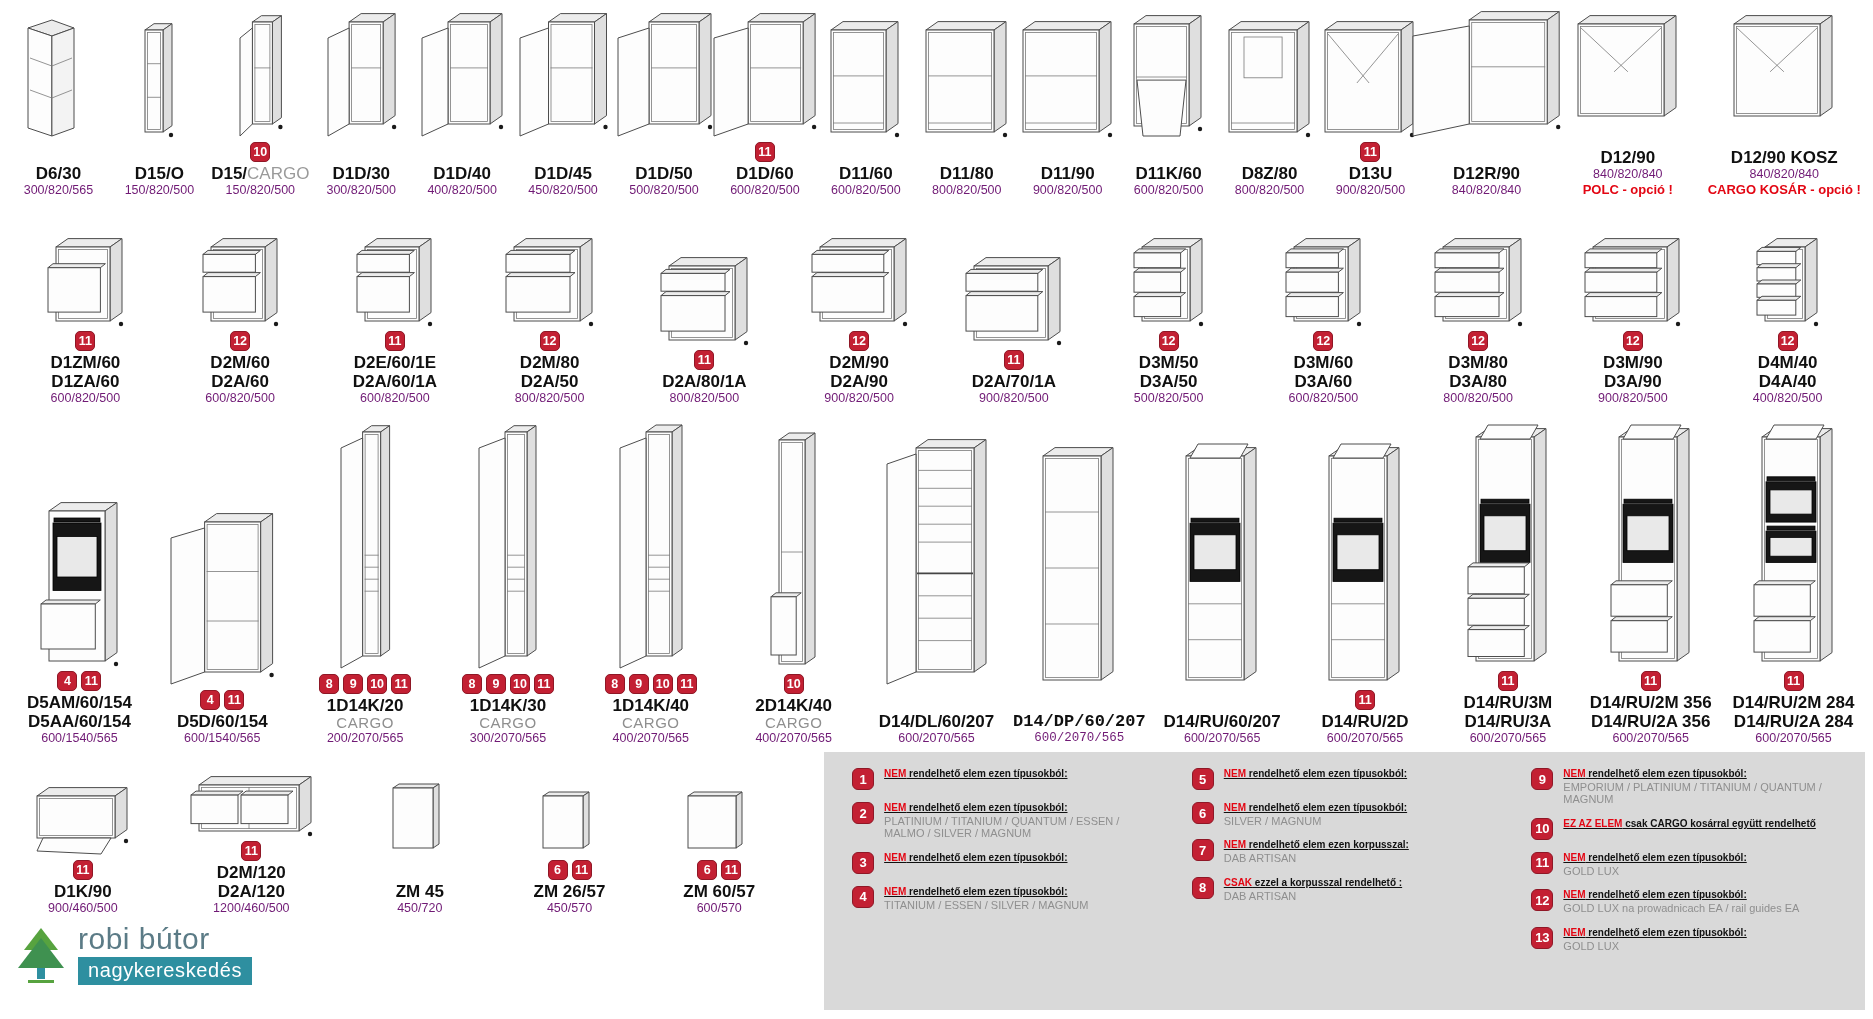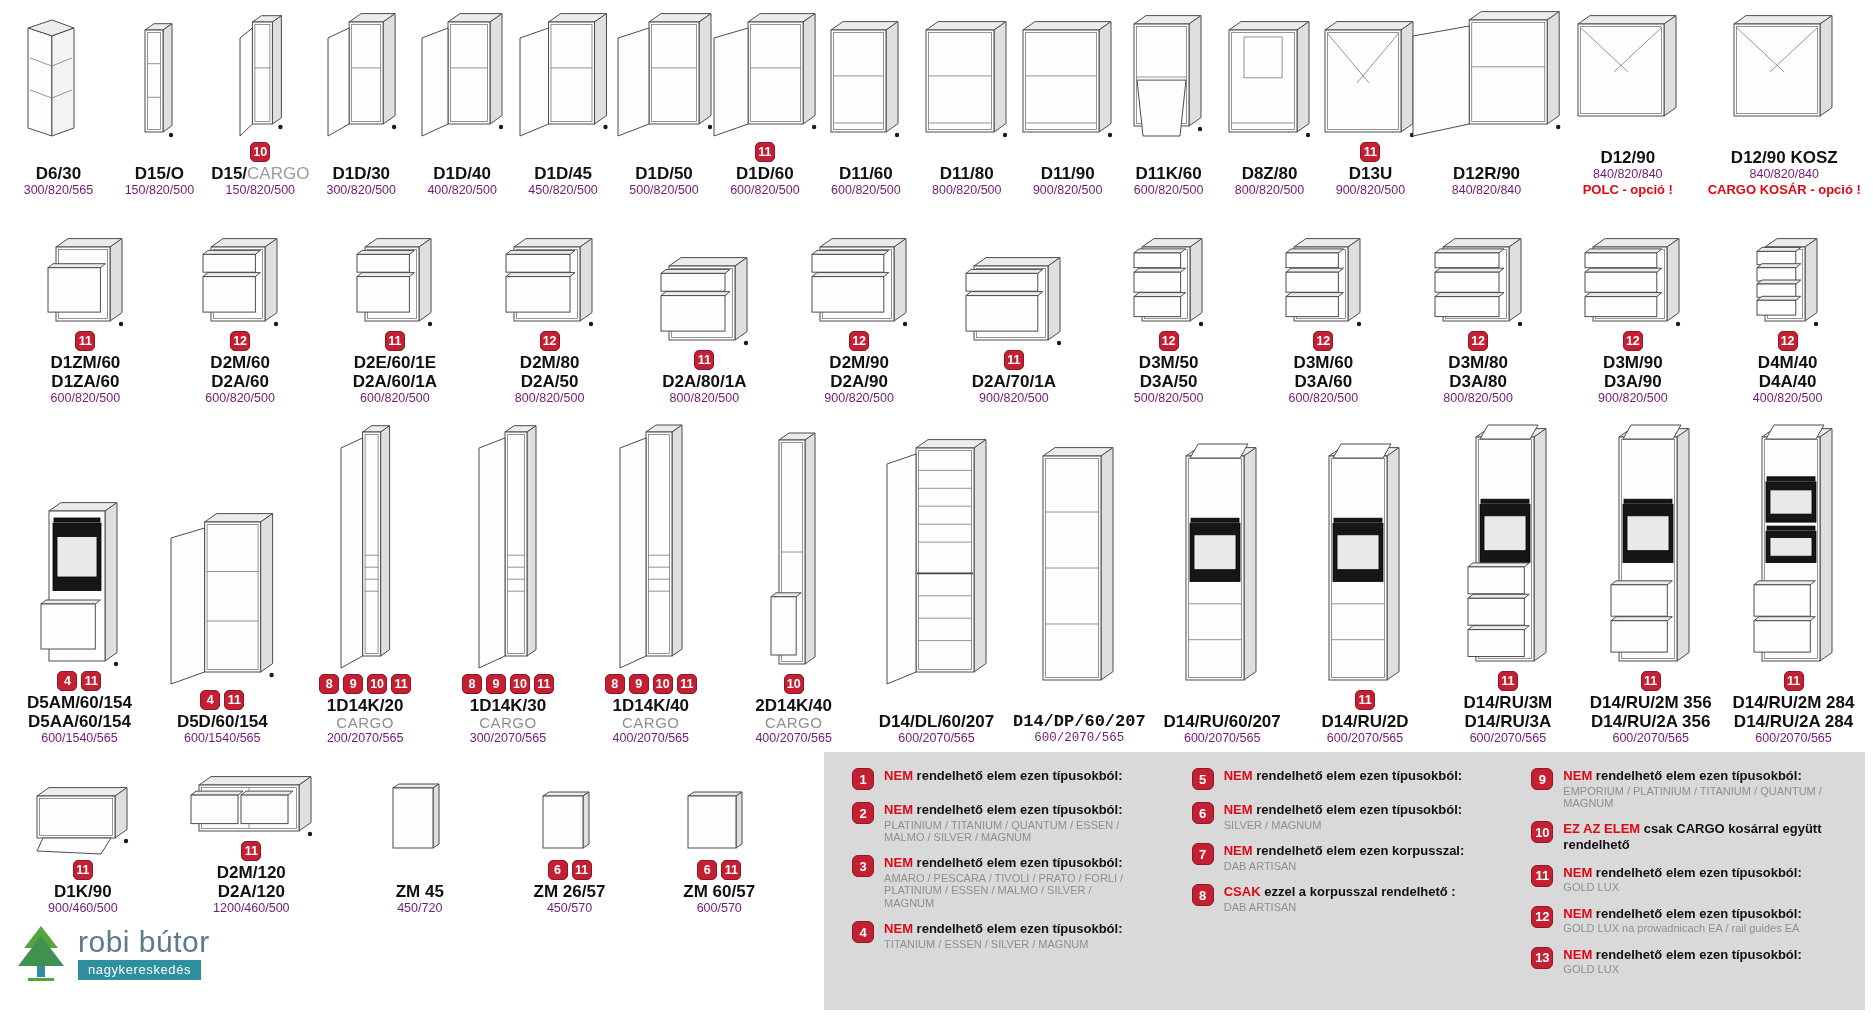--- a/index.html
+++ b/index.html
@@ -36,28 +36,28 @@
   .dark{fill:#161616;stroke:#000;stroke-width:.8;}
   .ovwin{fill:#e9e9e9;stroke:#000;stroke-width:.8;}
   .foot{fill:#1a1a1a;}
   
   #legend{flex:1;background:#d9d9d9;display:flex;gap:26px;
           padding:16px 22px 8px 26px;margin:6px 8px 9px 0;box-sizing:border-box;}
   .lcol{flex:1;display:flex;flex-direction:column;}
   .litem{display:flex;gap:8px;margin-bottom:12px;}
   .lnum{min-width:22px;height:22px;font-size:13px;border-radius:6px;}
   .ltext{min-width:0;}
-  .ltitle{font-size:13px;font-weight:bold;color:#101010;line-height:1.2;}
+  .ltitle{font-size:10px;font-weight:bold;color:#101010;line-height:1.2;text-decoration:underline;}
   .lred{color:#e30613;}
   .lbody{font-size:11px;color:#8f8f8f;line-height:1.13;margin-top:1px;max-width:252px;}
   .lcol:last-child .lbody{max-width:300px;}
   
   #logo{display:flex;align-items:center;gap:10px;margin:8px 0 0 14px;}
   #logo-name{font-size:30px;color:#5b7b86;letter-spacing:.5px;line-height:30px;}
-  #logo-tag{background:#2e8fa0;color:#fff;font-size:13px;padding:2px 10px 3px;
+  #logo-tag{background:#2e8fa0;color:#fff;font-size:20px;padding:2px 10px 3px;
             letter-spacing:.6px;margin-top:3px;display:inline-block;}
 </style>
 </head>
 <body>
 
 <div id="sheet">
   <div id="row1" class="crow">
       <div class="cell" style="flex: 1 1 0px;">
         <div class="draw" style="height:140px">
           <svg width="64" height="140">
@@ -1094,21 +1094,20 @@
             <span class="bdg lnum">2</span>
             <div class="ltext">
               <div class="ltitle"><span class="lred">NEM</span> rendelhető elem ezen típusokból:</div>
               <div class="lbody">PLATINIUM / TITANIUM / QUANTUM / ESSEN / MALMO / SILVER / MAGNUM</div>
             </div>
           </div>
           <div class="litem">
             <span class="bdg lnum">3</span>
             <div class="ltext">
               <div class="ltitle"><span class="lred">NEM</span> rendelhető elem ezen típusokból:</div>
-              <div class="lbody">AMARO / PESCARA / TIVOLI / PRATO / FORLI / PLATINIUM / ESSEN / MALMO / SILVER / MAGNUM</div>
             </div>
           </div>
           <div class="litem">
             <span class="bdg lnum">4</span>
             <div class="ltext">
               <div class="ltitle"><span class="lred">NEM</span> rendelhető elem ezen típusokból:</div>
               <div class="lbody">TITANIUM /  ESSEN / SILVER / MAGNUM</div>
             </div>
           </div>
         </div>

